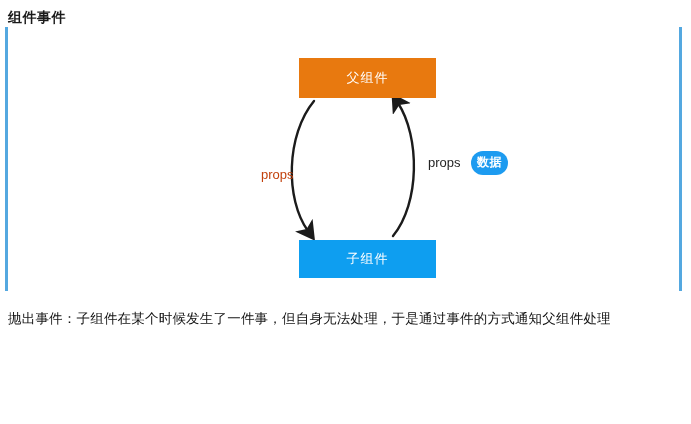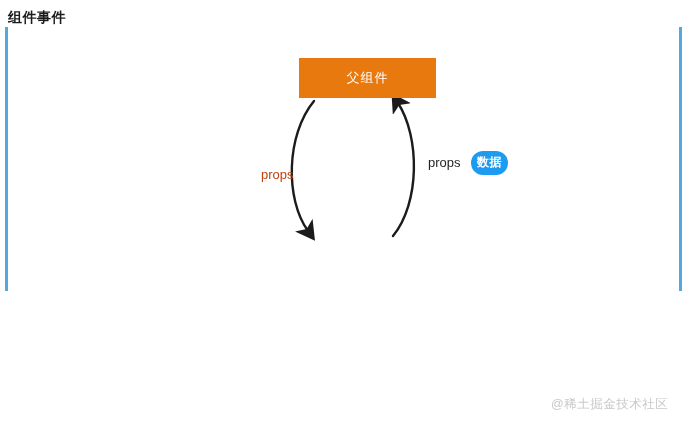--- a/index.html
+++ b/index.html
@@ -161,23 +161,26 @@
 
       <path d="M 306,74 C 278,108 277,172 300,204" fill="none" stroke="#1b1b1b" stroke-width="2.4" stroke-linecap="round" marker-end="url(#arrowhead-down)"></path>
 
       <path d="M 385,209 C 412,176 412,110 390,76" fill="none" stroke="#1b1b1b" stroke-width="2.4" stroke-linecap="round" marker-end="url(#arrowhead-up)"></path>
     </svg>
 
     <div class="node" id="node-parent">
       <span>父组件</span>
     </div>
 
+    <div class="node" id="node-child">
+      <span>子组件</span>
+    </div>
 
     <div id="label-props">props</div>
     <div id="label-event">props</div>
     <div id="badge-data">数据</div>
 
   </div>
 
+  <div class="desc-line" id="desc-0">抛出事件：子组件在某个时候发生了一件事，但自身无法处理，于是通过事件的方式通知父组件处理</div>
 
-  <div id="watermark">@稀土掘金技术社区</div>
 
 </div>
 
 </body></html>

